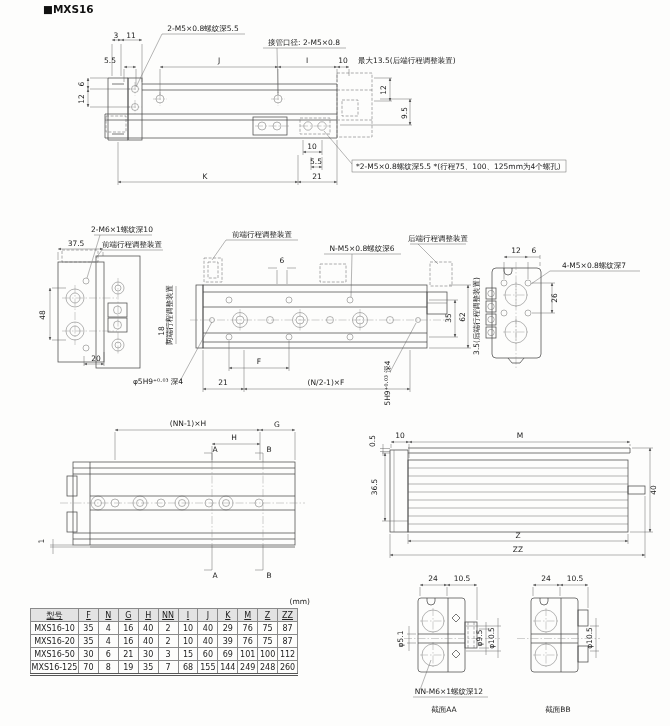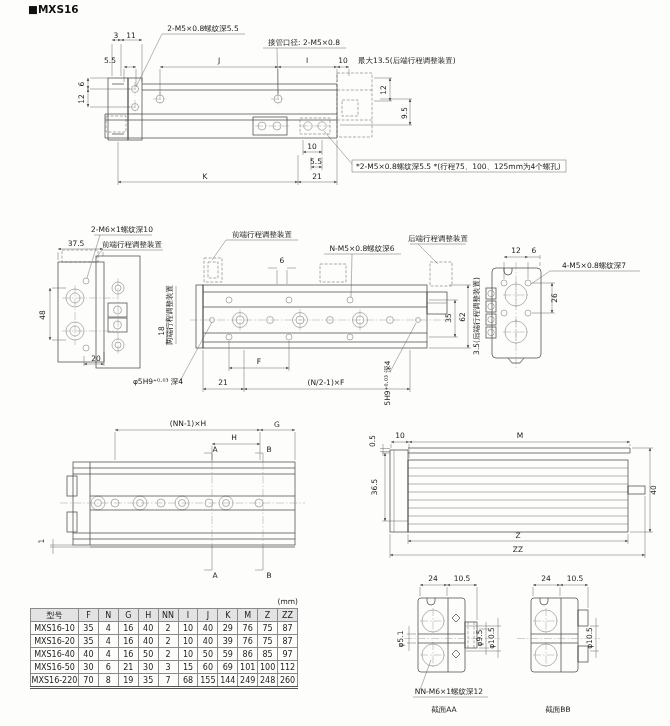--- a/index.html
+++ b/index.html
@@ -1,32 +1,32 @@
 <!DOCTYPE html>
 <html><head>
 <meta charset="utf-8">
 <style>
   html,body{margin:0;padding:0;background:#f4f4f2;}
   #page{position:relative;width:670px;height:726px;background:#fdfdfc;overflow:hidden;
         font-family:"DejaVu Sans",sans-serif;color:#1d1d1d;}
-  #page-title{position:absolute;left:28px;top:3px;font-size:10.5px;font-weight:bold;color:#111;}
-  #unit-label{position:absolute;left:30px;top:597px;width:268px;text-align:right;font-size:7.5px;color:#222;}
+  #page-title{position:absolute;left:43px;top:3px;font-size:10.5px;font-weight:bold;color:#111;}
+  #unit-label{position:absolute;left:42px;top:597px;width:268px;text-align:right;font-size:7.5px;color:#222;}
   #drawing-svg{position:absolute;left:0;top:0;}
   #drawing-svg text{fill:#1b1b1b;font-size:7.5px;font-family:"DejaVu Sans",sans-serif;}
   .ln{fill:none;stroke:#4b4b4b;stroke-width:.75;}
   .th{fill:none;stroke:#5c5c5c;stroke-width:.45;}
   .dsh{fill:none;stroke:#6a6a6a;stroke-width:.55;stroke-dasharray:3 1.6;}
   .cl{fill:none;stroke:#8a8a8a;stroke-width:.4;stroke-dasharray:8 2 1.5 2;}
   .ar{marker-start:url(#ma);marker-end:url(#ma);}
   #dim-table-wrap{position:absolute;left:30px;top:608px;width:268px;}
   table{border-collapse:collapse;width:268px;font-size:8px;table-layout:fixed;
         border:1.2px solid #555;border-bottom:3px double #555;}
   th,td{border:0.7px solid #8a8a8a;padding:0;height:12px;text-align:center;
         font-weight:normal;white-space:nowrap;overflow:hidden;color:#222;}
-  th{background:#e3e3e3;}
+  th{background:#e3e3e3;text-decoration:underline;}
   col.model{width:48px;}
 </style>
 </head>
 <body>
 
 <div id="page">
 
   <div id="page-title">■MXS16</div>
 
   <svg id="drawing-svg" width="670" height="726" viewBox="0 0 670 726">
@@ -409,49 +409,35 @@
             <td>40</td>
             <td>2</td>
             <td>10</td>
             <td>40</td>
             <td>39</td>
             <td>76</td>
             <td>75</td>
             <td>87</td>
           </tr>
           <tr>
-            <td>MXS16-40</td>
-            <td>40</td>
-            <td>4</td>
-            <td>16</td>
-            <td>50</td>
-            <td>2</td>
-            <td>10</td>
-            <td>50</td>
-            <td>59</td>
-            <td>86</td>
-            <td>85</td>
-            <td>97</td>
-          </tr>
-          <tr>
             <td>MXS16-50</td>
             <td>30</td>
             <td>6</td>
             <td>21</td>
             <td>30</td>
             <td>3</td>
             <td>15</td>
             <td>60</td>
             <td>69</td>
             <td>101</td>
             <td>100</td>
             <td>112</td>
           </tr>
           <tr>
-            <td>MXS16-220</td>
+            <td>MXS16-125</td>
             <td>70</td>
             <td>8</td>
             <td>19</td>
             <td>35</td>
             <td>7</td>
             <td>68</td>
             <td>155</td>
             <td>144</td>
             <td>249</td>
             <td>248</td>

